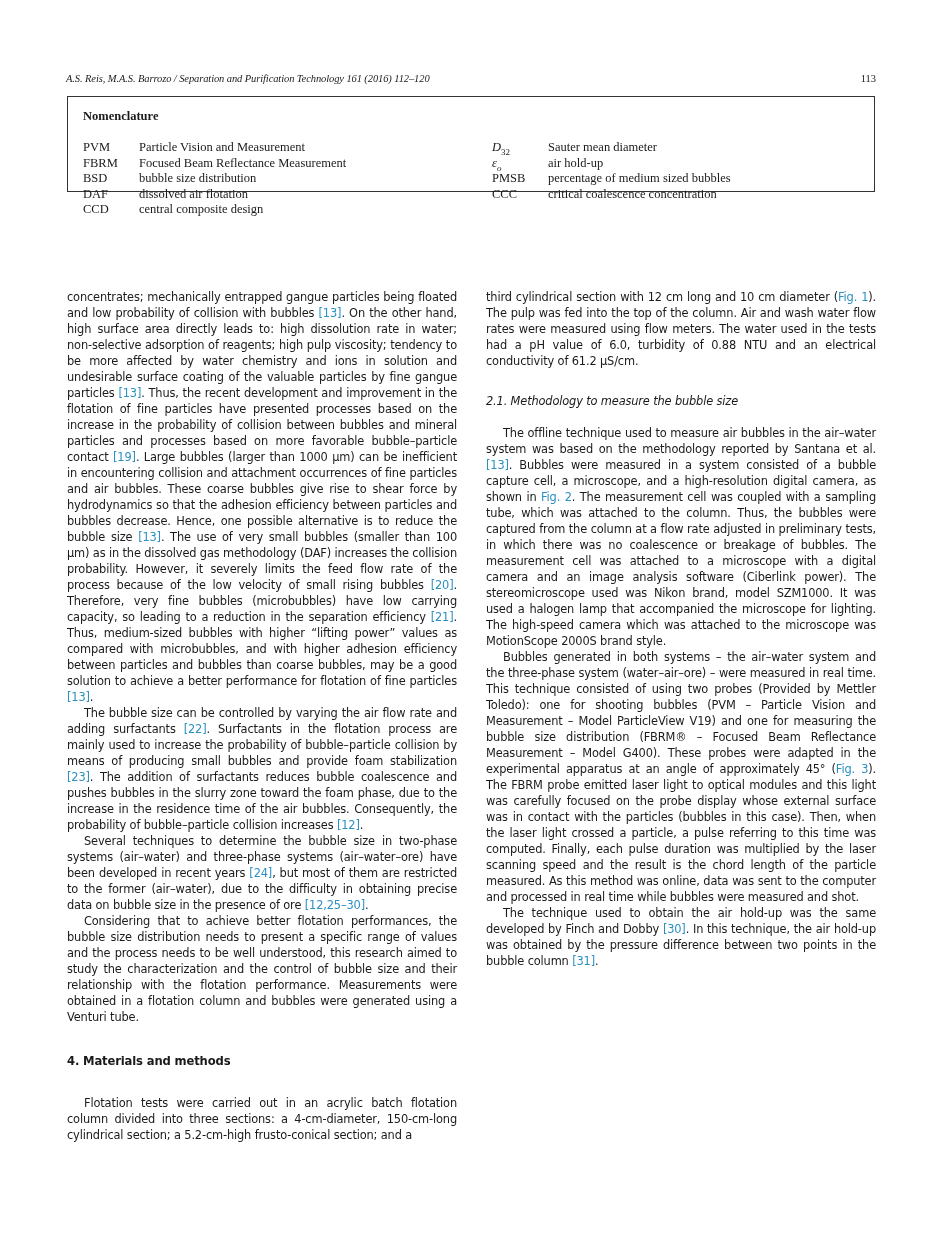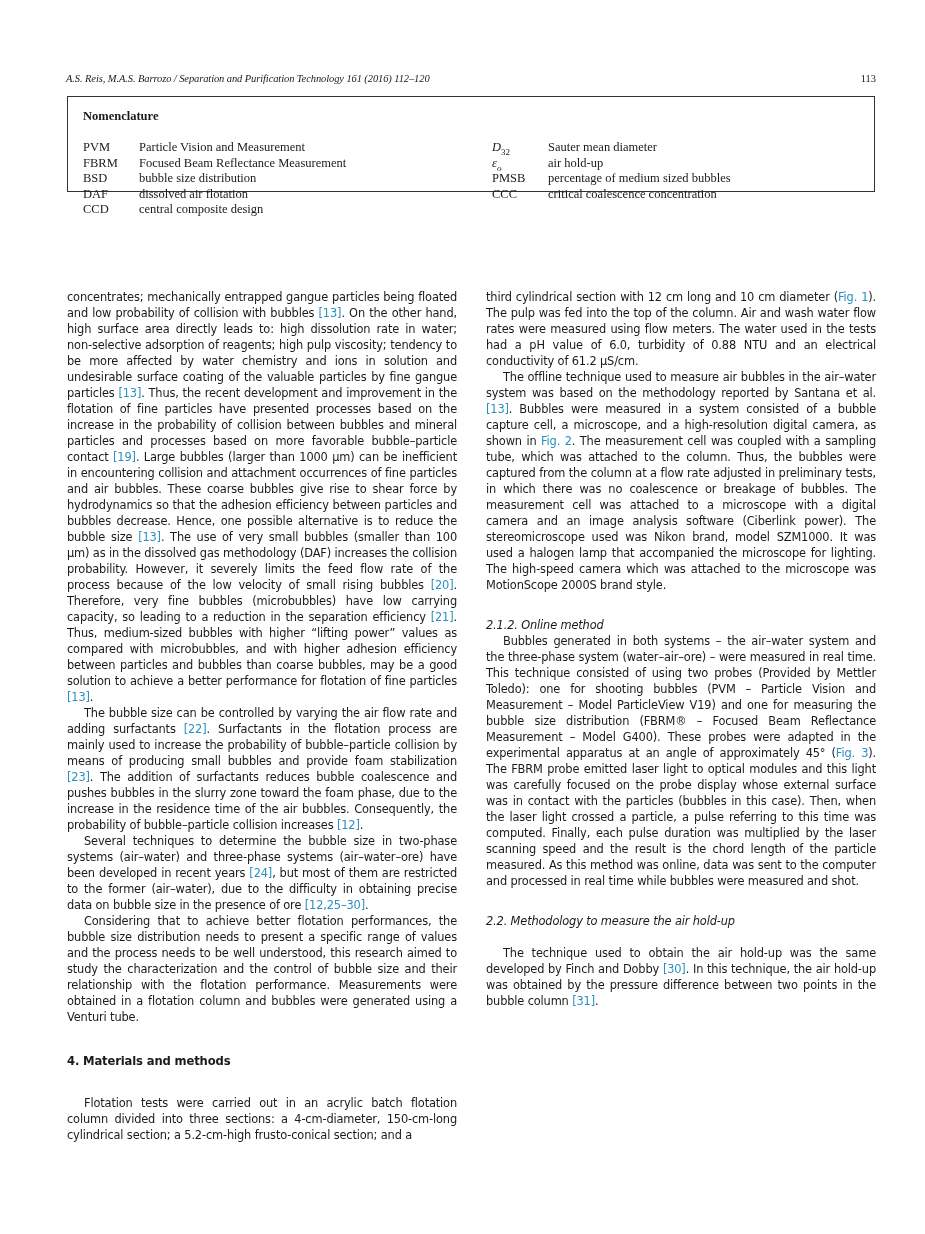--- a/index.html
+++ b/index.html
@@ -75,18 +75,17 @@
   <p><span>concentrates; mechanically entrapped gangue particles being floated and low probability of collision with bubbles </span><a class="ref">[13]</a><span>. On the other hand, high surface area directly leads to: high dissolution rate in water; non-selective adsorption of reagents; high pulp viscosity; tendency to be more affected by water chemistry and ions in solution and undesirable surface coating of the valuable particles by fine gangue particles </span><a class="ref">[13]</a><span>. Thus, the recent development and improvement in the flotation of fine particles have presented processes based on the increase in the probability of collision between bubbles and mineral particles and processes based on more favorable bubble–particle contact </span><a class="ref">[19]</a><span>. Large bubbles (larger than 1000 μm) can be inefficient in encountering collision and attachment occurrences of fine particles and air bubbles. These coarse bubbles give rise to shear force by hydrodynamics so that the adhesion efficiency between particles and bubbles decrease. Hence, one possible alternative is to reduce the bubble size </span><a class="ref">[13]</a><span>. The use of very small bubbles (smaller than 100 μm) as in the dissolved gas methodology (DAF) increases the collision probability. However, it severely limits the feed flow rate of the process because of the low velocity of small rising bubbles </span><a class="ref">[20]</a><span>. Therefore, very fine bubbles (microbubbles) have low carrying capacity, so leading to a reduction in the separation efficiency </span><a class="ref">[21]</a><span>. Thus, medium-sized bubbles with higher “lifting power” values as compared with microbubbles, and with higher adhesion efficiency between particles and bubbles than coarse bubbles, may be a good solution to achieve a better performance for flotation of fine particles </span><a class="ref">[13]</a><span>.</span></p>
   <p class="indent"><span>The bubble size can be controlled by varying the air flow rate and adding surfactants </span><a class="ref">[22]</a><span>. Surfactants in the flotation process are mainly used to increase the probability of bubble–particle collision by means of producing small bubbles and provide foam stabilization </span><a class="ref">[23]</a><span>. The addition of surfactants reduces bubble coalescence and pushes bubbles in the slurry zone toward the foam phase, due to the increase in the residence time of the air bubbles. Consequently, the probability of bubble–particle collision increases </span><a class="ref">[12]</a><span>.</span></p>
   <p class="indent"><span>Several techniques to determine the bubble size in two-phase systems (air–water) and three-phase systems (air–water–ore) have been developed in recent years </span><a class="ref">[24]</a><span>, but most of them are restricted to the former (air–water), due to the difficulty in obtaining precise data on bubble size in the presence of ore </span><a class="ref">[12,25–30]</a><span>.</span></p>
   <p class="indent">Considering that to achieve better flotation performances, the bubble size distribution needs to present a specific range of values and the process needs to be well understood, this research aimed to study the characterization and the control of bubble size and their relationship with the flotation performance. Measurements were obtained in a flotation column and bubbles were generated using a Venturi tube.</p>
   <div class="section-heading">4. Materials and methods</div>
   <p class="indent">Flotation tests were carried out in an acrylic batch flotation column divided into three sections: a 4-cm-diameter, 150-cm-long cylindrical section; a 5.2-cm-high frusto-conical section; and a</p>
 </div>
 
 <div class="column right">
   <p><span>third cylindrical section with 12 cm long and 10 cm diameter (</span><a class="ref">Fig. 1</a><span>). The pulp was fed into the top of the column. Air and wash water flow rates were measured using flow meters. The water used in the tests had a pH value of 6.0, turbidity of 0.88 NTU and an electrical conductivity of 61.2 μS/cm.</span></p>
+  <div class="subsection-heading">2.1. Methodology to measure the bubble size</div>
   <p class="indent"><span>The offline technique used to measure air bubbles in the air–water system was based on the methodology reported by Santana et al. </span><a class="ref">[13]</a><span>. Bubbles were measured in a system consisted of a bubble capture cell, a microscope, and a high-resolution digital camera, as shown in </span><a class="ref">Fig. 2</a><span>. The measurement cell was coupled with a sampling tube, which was attached to the column. Thus, the bubbles were captured from the column at a flow rate adjusted in preliminary tests, in which there was no coalescence or breakage of bubbles. The measurement cell was attached to a microscope with a digital camera and an image analysis software (Ciberlink power). The stereomicroscope used was Nikon brand, model SZM1000. It was used a halogen lamp that accompanied the microscope for lighting. The high-speed camera which was attached to the microscope was MotionScope 2000S brand style.</span></p>
-  <div class="subsection-heading" style="margin:24px 0 0 0;">2.1.2. Online method</div>
   <p class="indent"><span>Bubbles generated in both systems – the air–water system and the three-phase system (water–air–ore) – were measured in real time. This technique consisted of using two probes (Provided by Mettler Toledo): one for shooting bubbles (PVM – Particle Vision and Measurement – Model ParticleView V19) and one for measuring the bubble size distribution (FBRM® – Focused Beam Reflectance Measurement – Model G400). These probes were adapted in the experimental apparatus at an angle of approximately 45° (</span><a class="ref">Fig. 3</a><span>). The FBRM probe emitted laser light to optical modules and this light was carefully focused on the probe display whose external surface was in contact with the particles (bubbles in this case). Then, when the laser light crossed a particle, a pulse referring to this time was computed. Finally, each pulse duration was multiplied by the laser scanning speed and the result is the chord length of the particle measured. As this method was online, data was sent to the computer and processed in real time while bubbles were measured and shot.</span></p>
-  <div class="subsection-heading" style="margin:24px 0 16px 0;">2.2. Methodology to measure the air hold-up</div>
   <p class="indent"><span>The technique used to obtain the air hold-up was the same developed by Finch and Dobby </span><a class="ref">[30]</a><span>. In this technique, the air hold-up was obtained by the pressure difference between two points in the bubble column </span><a class="ref">[31]</a><span>.</span></p>
 </div>
 
 </body></html>

